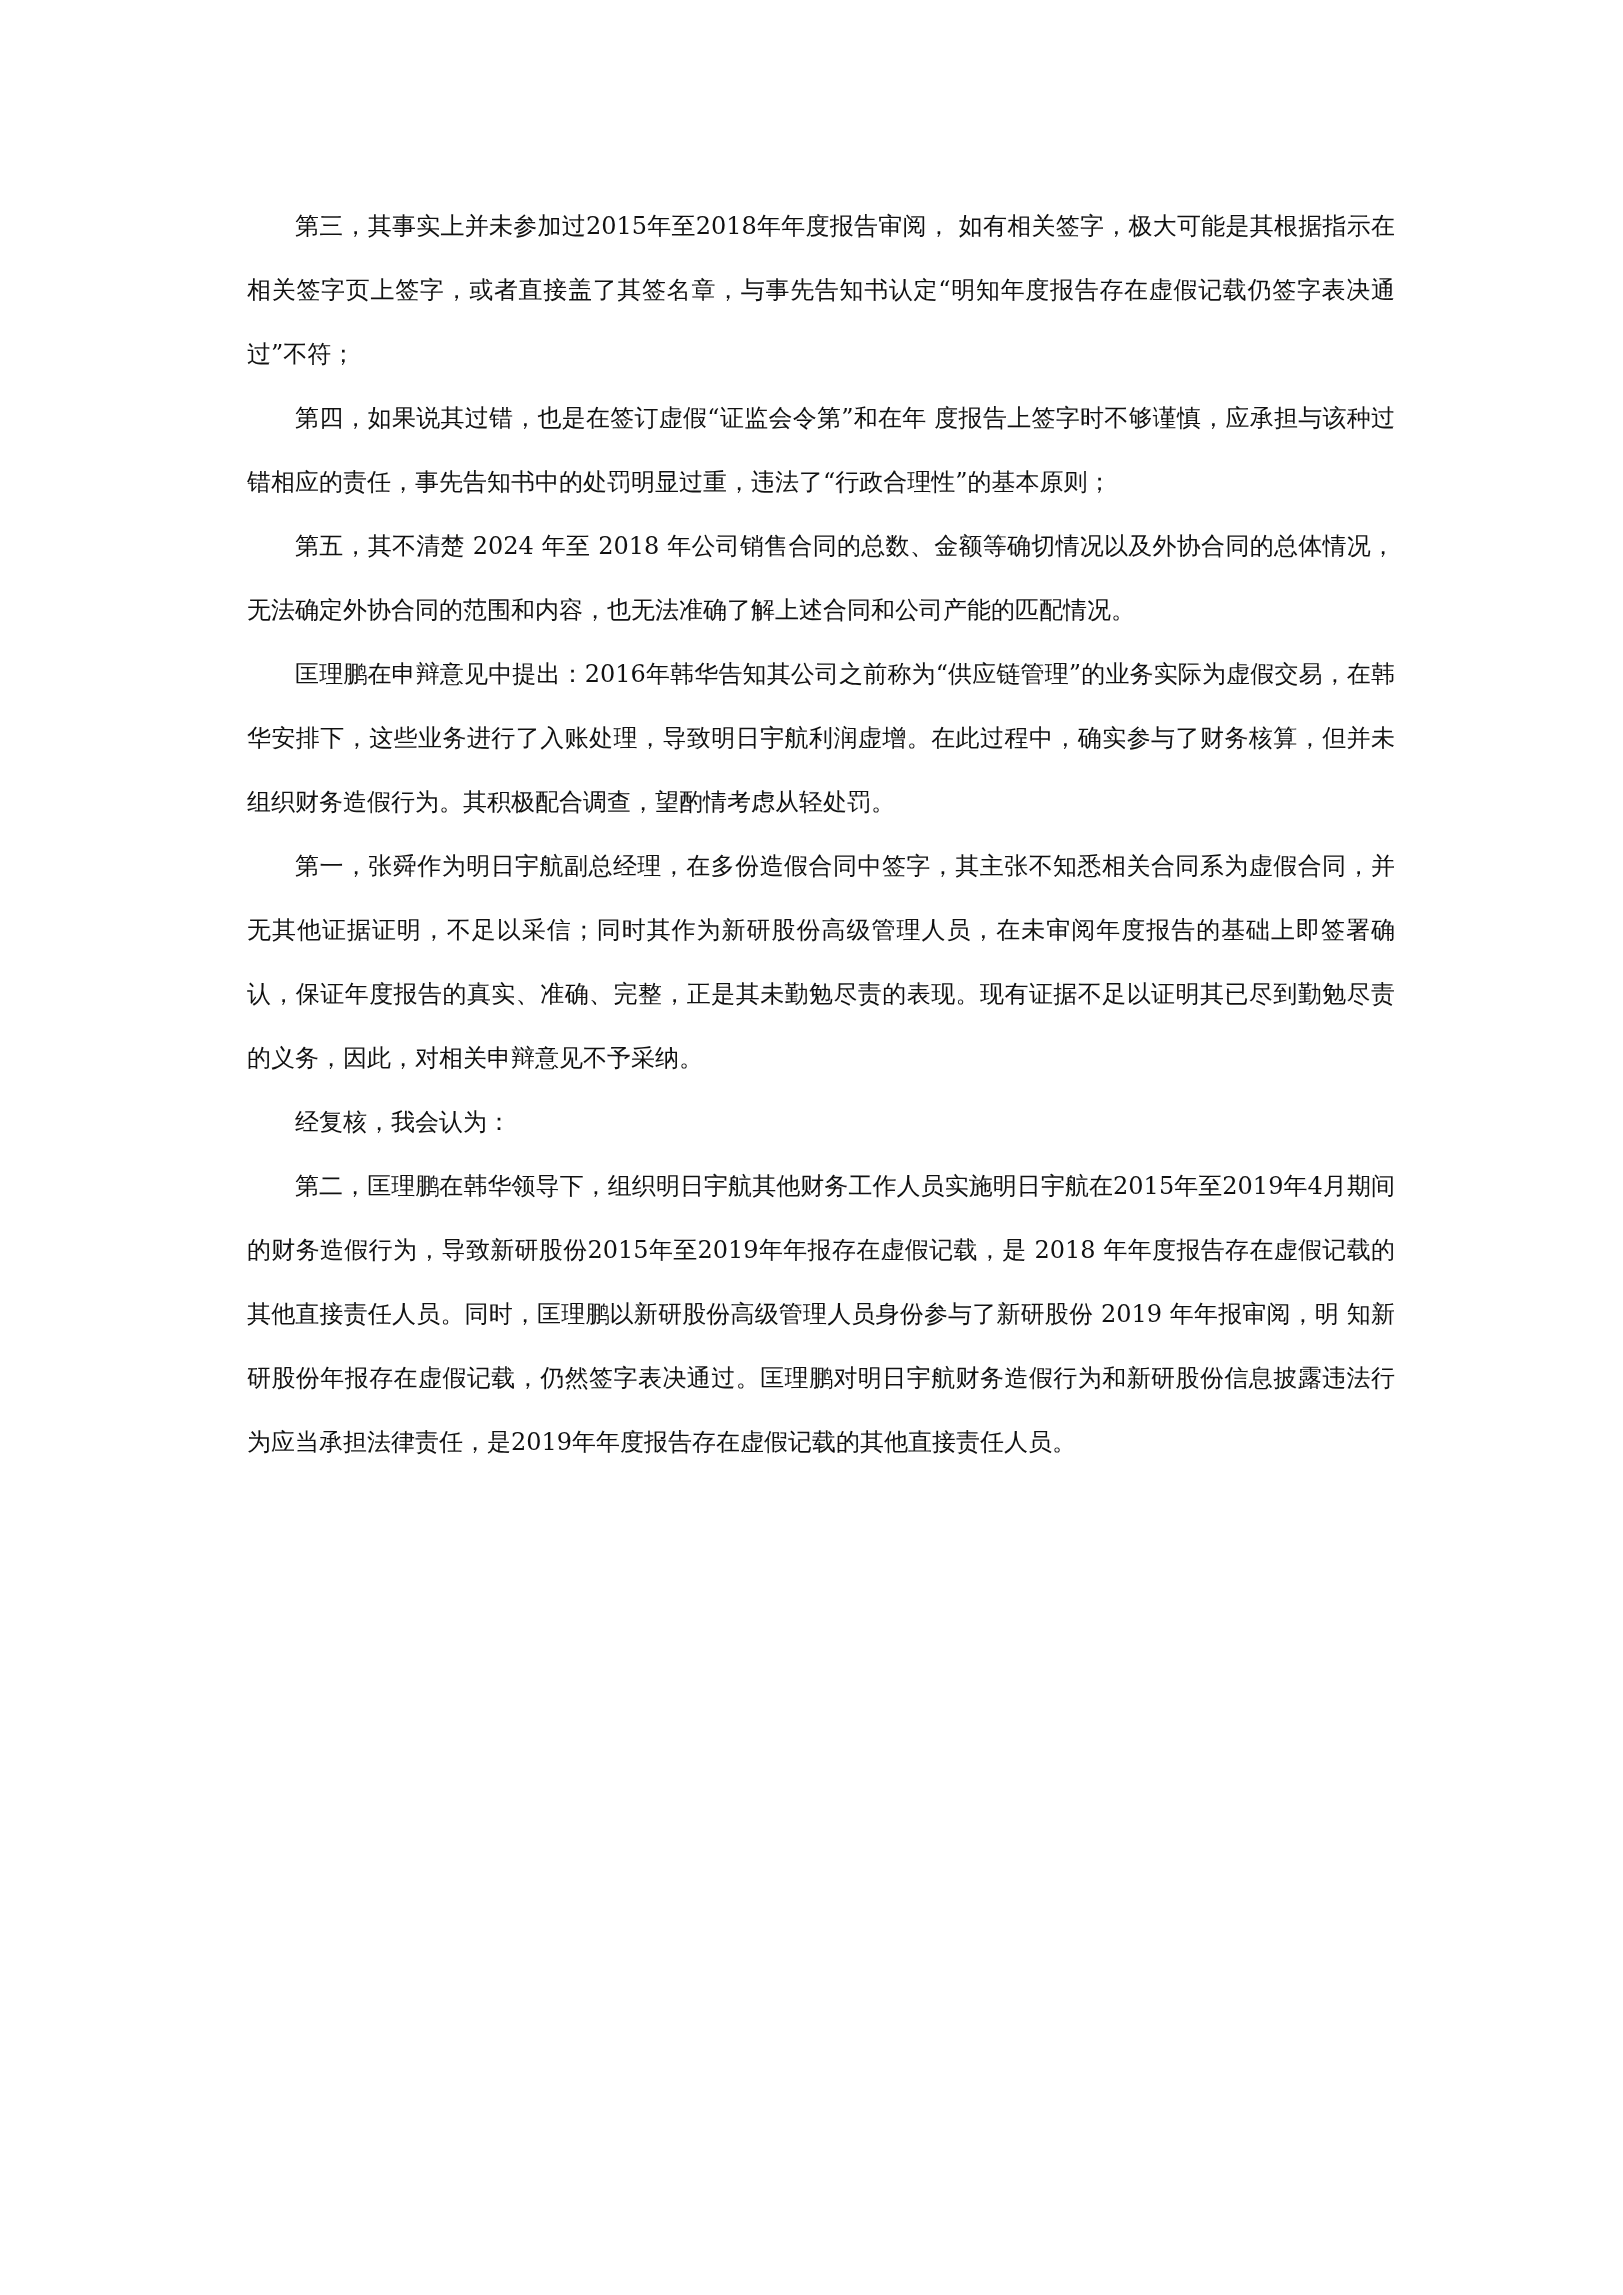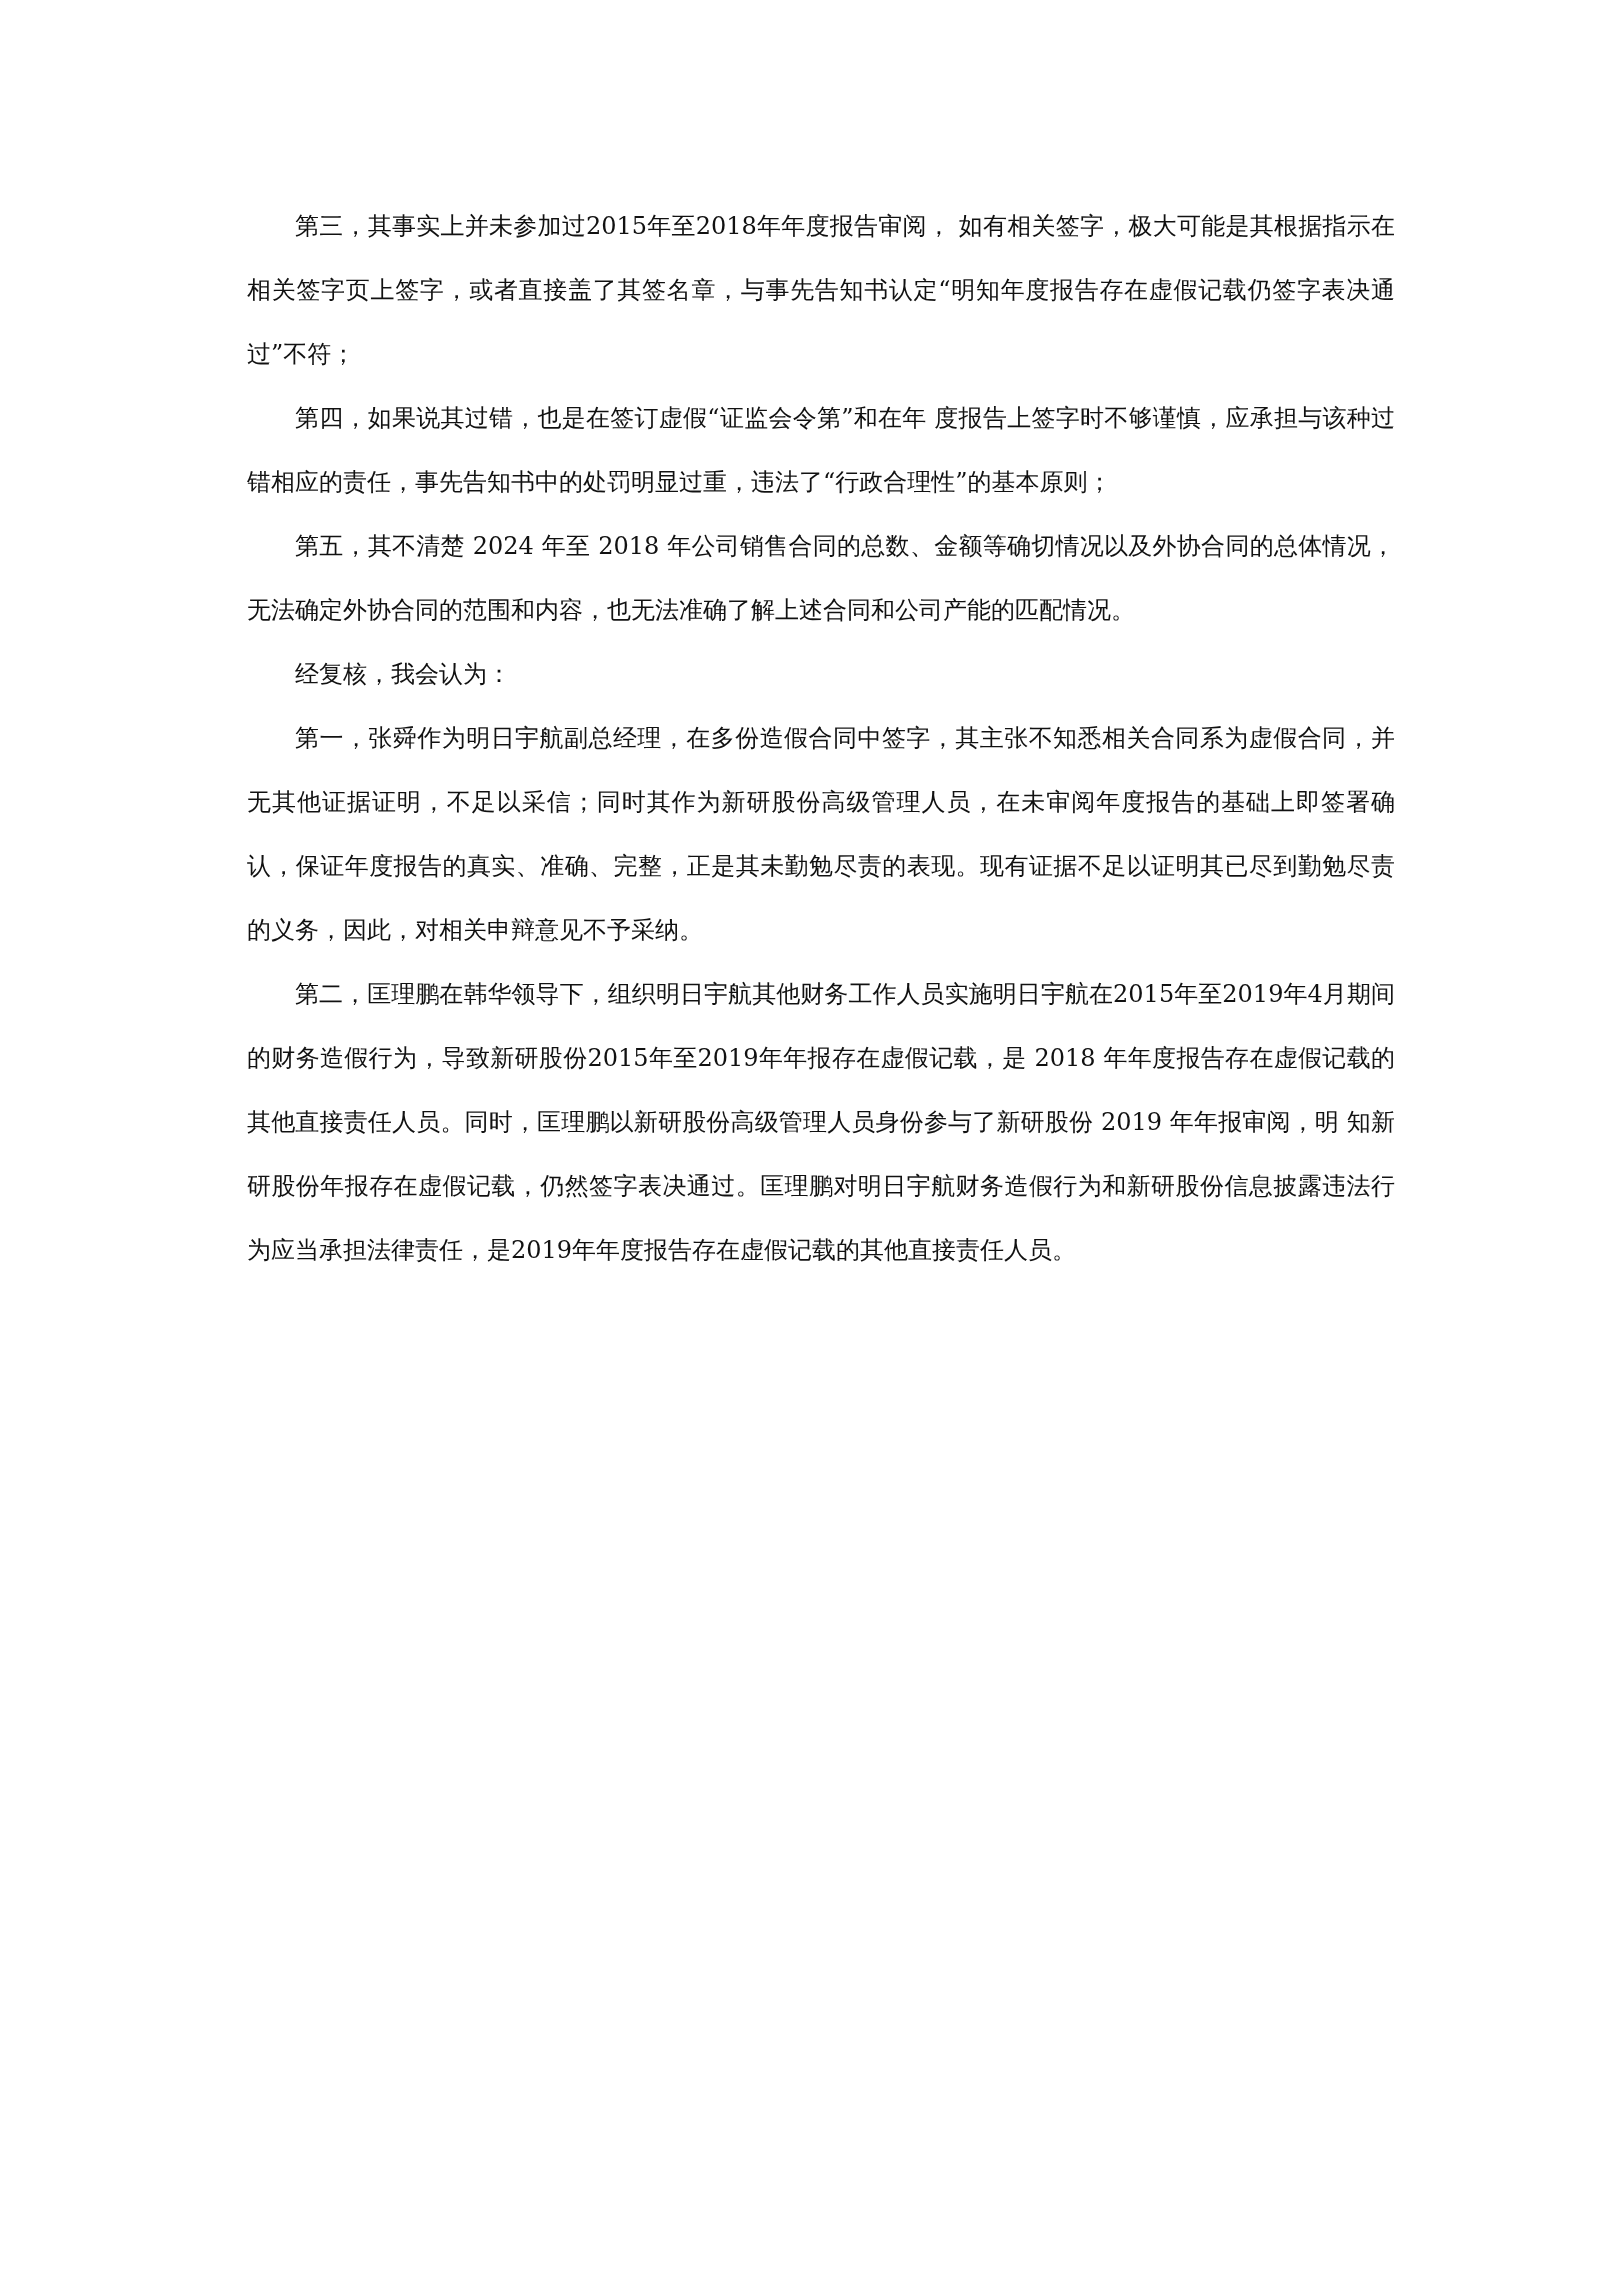--- a/index.html
+++ b/index.html
@@ -41,18 +41,19 @@
   }
 </style>
 </head>
 <body>
 
 <div class="page">
   <div class="body-text">
     <p class="para">第三，其事实上并未参加过2015年至2018年年度报告审阅， 如有相关签字，极大可能是其根据指示在相关签字页上签字，或者直接盖了其签名章，与事先告知书认定“明知年度报告存在虚假记载仍签字表决通过”不符；</p>
     <p class="para">第四，如果说其过错，也是在签订虚假“证监会令第”和在年 度报告上签字时不够谨慎，应承担与该种过错相应的责任，事先告知书中的处罚明显过重，违法了“行政合理性”的基本原则；</p>
     <p class="para">第五，其不清楚 2024 年至 2018 年公司销售合同的总数、金额等确切情况以及外协合同的总体情况，无法确定外协合同的范围和内容，也无法准确了解上述合同和公司产能的匹配情况。</p>
+    <p class="para">匡理鹏在申辩意见中提出：2016年韩华告知其公司之前称为“供应链管理”的业务实际为虚假交易，在韩华安排下，这些业务进行了入账处理，导致明日宇航利润虚增。在此过程中，确实参与了财务核算，但并未组织财务造假行为。其积极配合调查，望酌情考虑从轻处罚。</p>
+    <p class="para">第一，张舜作为明日宇航副总经理，在多份造假合同中签字，其主张不知悉相关合同系为虚假合同，并无其他证据证明，不足以采信；同时其作为新研股份高级管理人员，在未审阅年度报告的基础上即签署确认，保证年度报告的真实、准确、完整，正是其未勤勉尽责的表现。现有证据不足以证明其已尽到勤勉尽责的义务，因此，对相关申辩意见不予采纳。</p>
     <p class="para">经复核，我会认为：</p>
-    <p class="para">第一，张舜作为明日宇航副总经理，在多份造假合同中签字，其主张不知悉相关合同系为虚假合同，并无其他证据证明，不足以采信；同时其作为新研股份高级管理人员，在未审阅年度报告的基础上即签署确认，保证年度报告的真实、准确、完整，正是其未勤勉尽责的表现。现有证据不足以证明其已尽到勤勉尽责的义务，因此，对相关申辩意见不予采纳。</p>
     <p class="para">第二，匡理鹏在韩华领导下，组织明日宇航其他财务工作人员实施明日宇航在2015年至2019年4月期间的财务造假行为，导致新研股份2015年至2019年年报存在虚假记载，是 2018 年年度报告存在虚假记载的其他直接责任人员。同时，匡理鹏以新研股份高级管理人员身份参与了新研股份 2019 年年报审阅，明 知新研股份年报存在虚假记载，仍然签字表决通过。匡理鹏对明日宇航财务造假行为和新研股份信息披露违法行为应当承担法律责任，是2019年年度报告存在虚假记载的其他直接责任人员。</p>
   </div>
 </div>
 
 
 </body></html>

